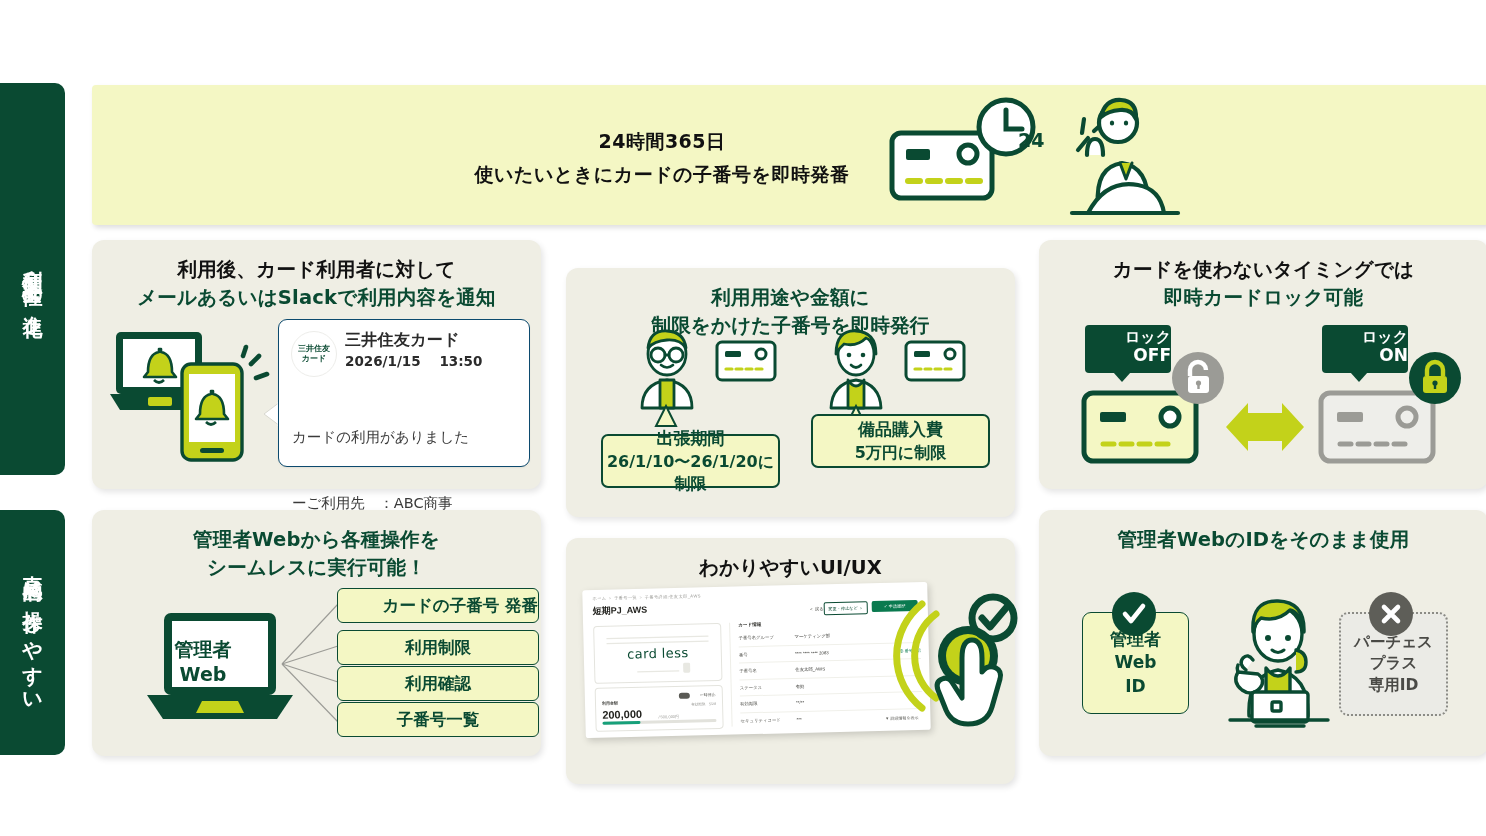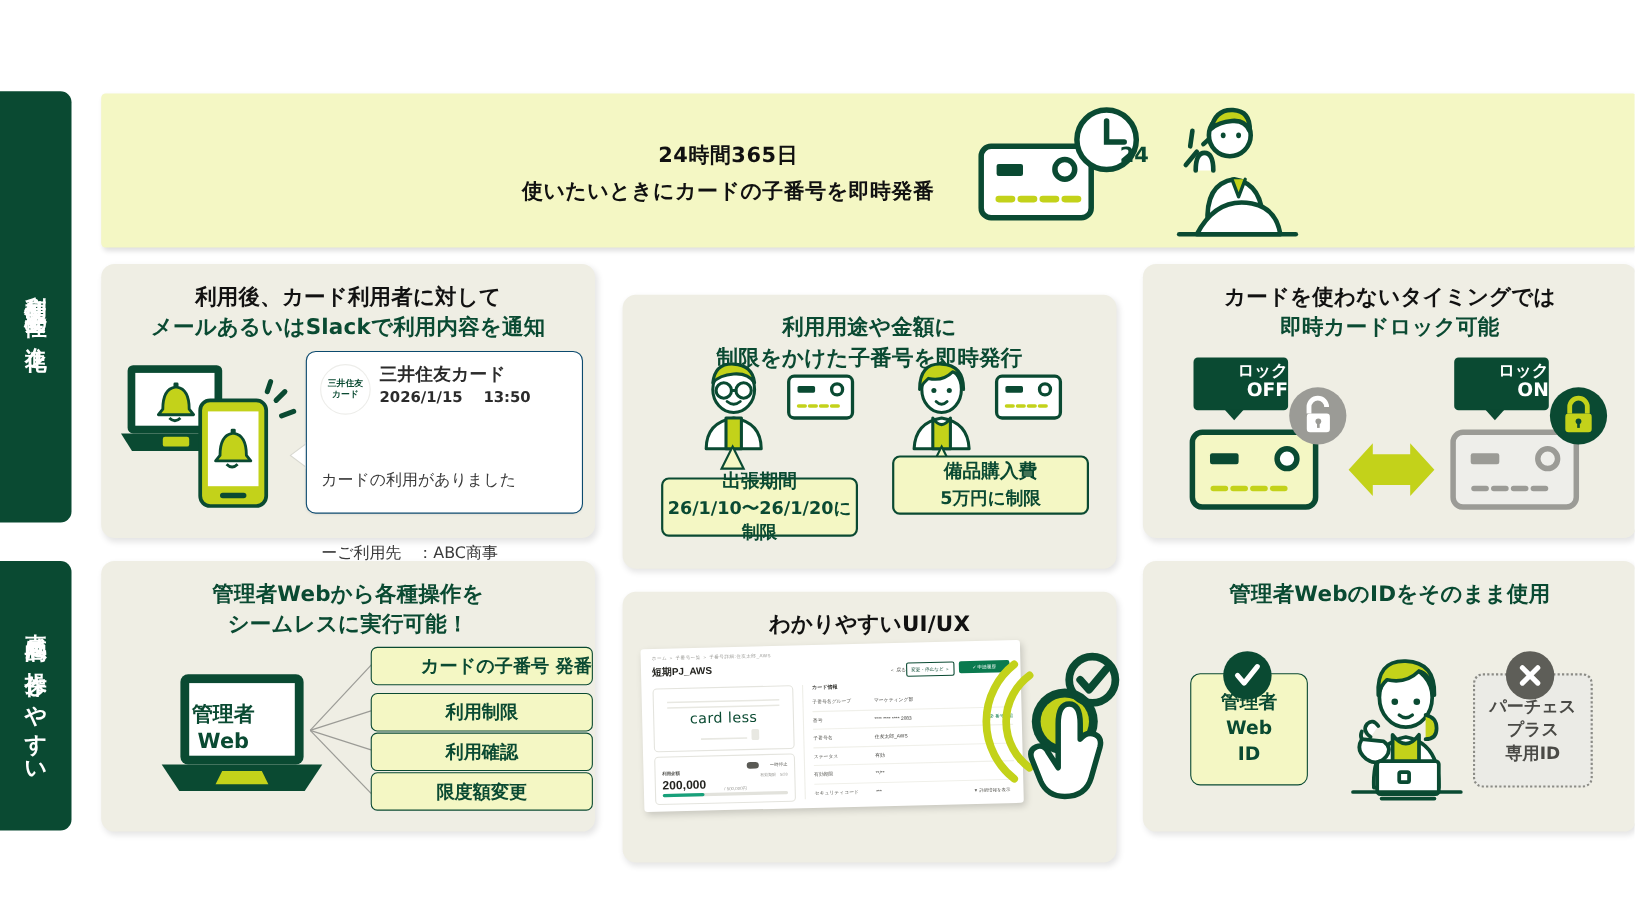--- a/index.html
+++ b/index.html
@@ -448,21 +448,21 @@
   <div class="chip" style="top:588px;justify-content:flex-end;">
     <span>カードの子番号 発番</span>
   </div>
   <div class="chip" style="top:630px;">
     <span>利用制限</span>
   </div>
   <div class="chip" style="top:666px;">
     <span>利用確認</span>
   </div>
   <div class="chip" style="top:702px;">
-    <span>限度額変更</span>
+    <span>子番号一覧</span>
   </div>
 
   <div class="panel p-r2 p-c2">
     <div class="ptitle">
       <span class="l1">わかりやすいUI/UX</span>
     </div>
   </div>
   <div class="mock">
     <div class="mk-crumb">ホーム ＞ 子番号一覧 ＞ 子番号詳細:住友太郎_AWS</div>
     <div class="mk-title">短期PJ_AWS</div>

